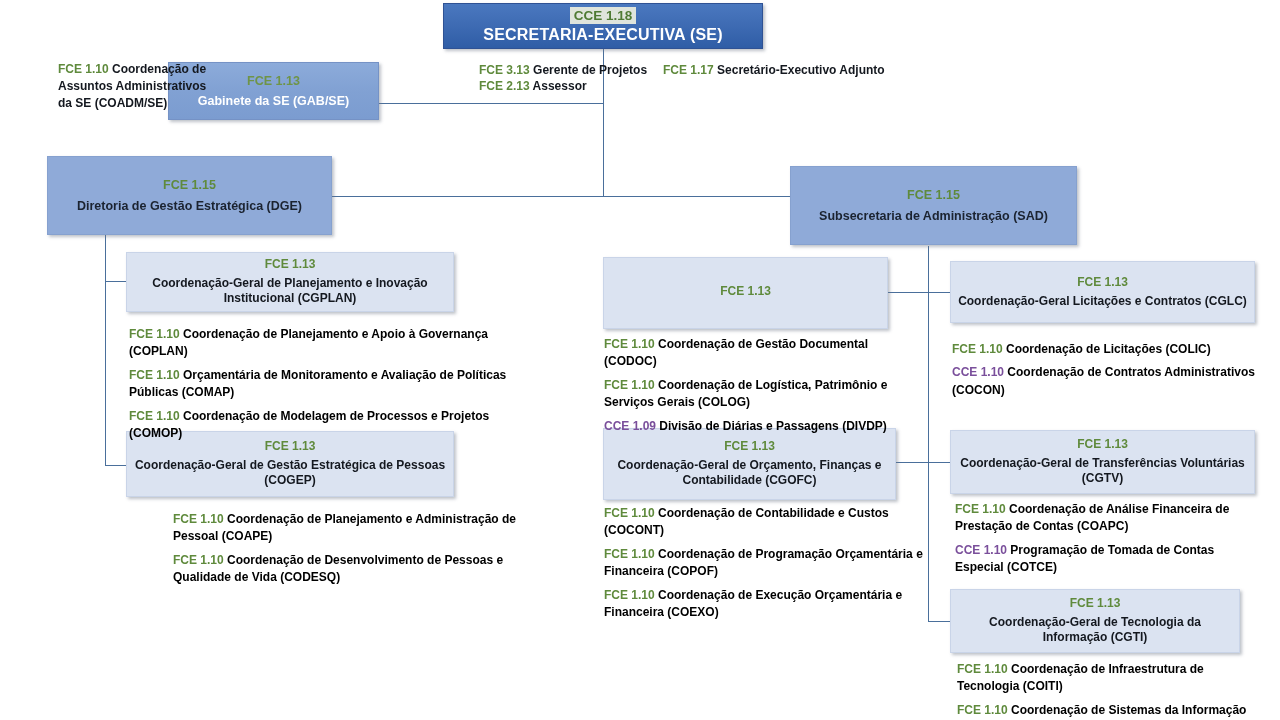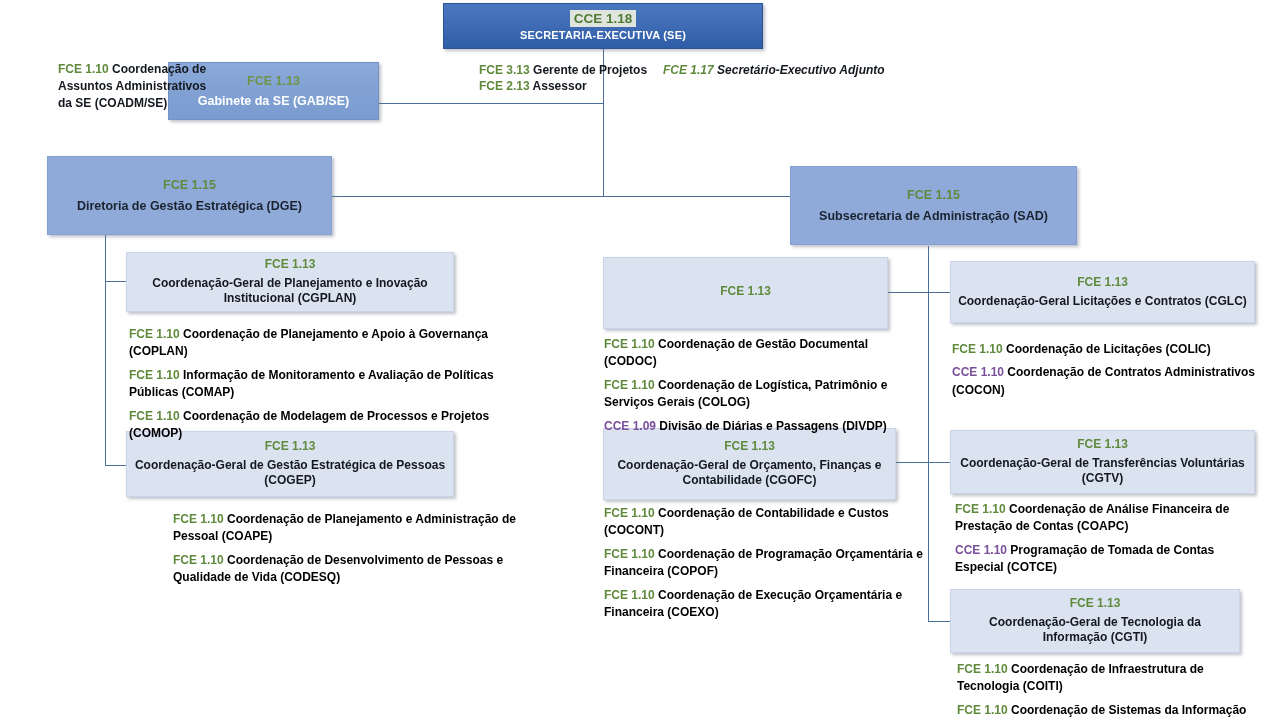--- a/index.html
+++ b/index.html
@@ -27,21 +27,21 @@
 
   
   .box.lvl1{
     background:linear-gradient(180deg,#4a78bf 0%,#3f6cb4 45%,#2f5da6 100%);
     border:1px solid #2f5294;color:#ffffff;
   }
   .box.lvl1 .code{
     color:#4f7a34;background:#dfe4dc;padding:0 4px;font-size:13.5px;
     margin-bottom:1px;
   }
-  .box.lvl1 .name{font-size:11px;letter-spacing:.2px;}
+  .box.lvl1 .name{font-size:16px;letter-spacing:.2px;}
 
   
   .box.lvl1b{
     background:linear-gradient(180deg,#8cabda 0%,#81a1d3 50%,#7b9cd0 100%);
     border:1px solid #7592c5;color:#1c2433;
   }
   .box.lvl1b .code{color:#6f9447;font-size:12.5px;margin-bottom:4px;}
   .box.lvl1b .name{font-size:12.5px;color:#ffffff;}
 
   
@@ -154,28 +154,28 @@
   <div class="txt" style="left:431px;top:62px;width:180px;">
     <span class="c fce">FCE 3.13</span>
     <span class="t">Gerente de Projetos</span>
   </div>
 
   <div class="txt" style="left:431px;top:78px;width:180px;">
     <span class="c fce">FCE 2.13</span>
     <span class="t">Assessor</span>
   </div>
 
-  <div class="txt" style="left:615px;top:62px;width:300px;font-style:italic;">
+  <div class="txt" style="left:615px;top:62px;width:300px;">
     <span class="c fce">FCE 1.17</span>
     <span class="t">Secretário-Executivo Adjunto</span>
   </div>
 
   <div class="annex" style="left:129px;top:326px;width:412px;">
       <div class="row"><span class="c fce">FCE 1.10</span><span class="t"> Coordenação de Planejamento e Apoio à Governança  (COPLAN)</span></div>
-      <div class="row"><span class="c fce">FCE 1.10</span><span class="t"> Informação de Monitoramento e Avaliação  de Políticas Públicas  (COMAP)</span></div>
+      <div class="row"><span class="c fce">FCE 1.10</span><span class="t"> Orçamentária de Monitoramento e Avaliação  de Políticas Públicas  (COMAP)</span></div>
       <div class="row"><span class="c fce">FCE 1.10</span><span class="t"> Coordenação de Modelagem de Processos  e Projetos (COMOP)</span></div>
     </div>
 
   <div class="annex" style="left:129px;top:511px;width:350px;margin-left:44px;">
       <div class="row"><span class="c fce">FCE 1.10</span><span class="t"> Coordenação de Planejamento e Administração  de Pessoal (COAPE)</span></div>
       <div class="row"><span class="c fce">FCE 1.10</span><span class="t"> Coordenação de Desenvolvimento de Pessoas  e Qualidade  de Vida (CODESQ)</span></div>
     </div>
 
   <div class="annex" style="left:604px;top:336px;width:320px;">
       <div class="row"><span class="c fce">FCE 1.10</span><span class="t"> Coordenação de Gestão Documental (CODOC)</span></div>

